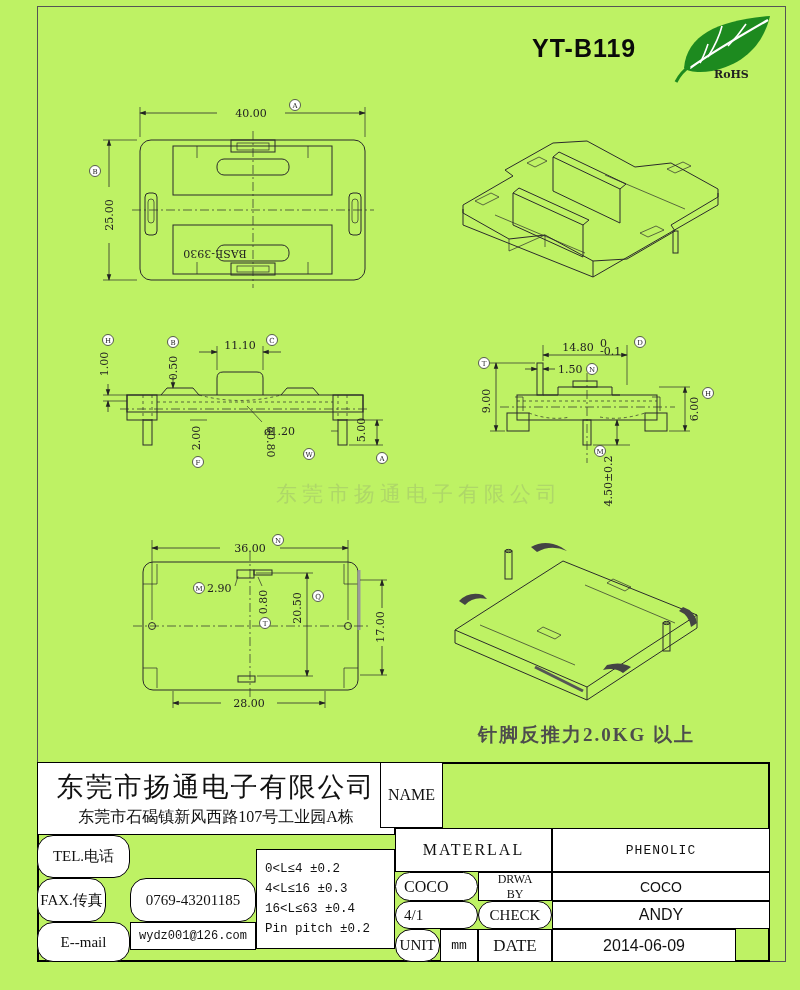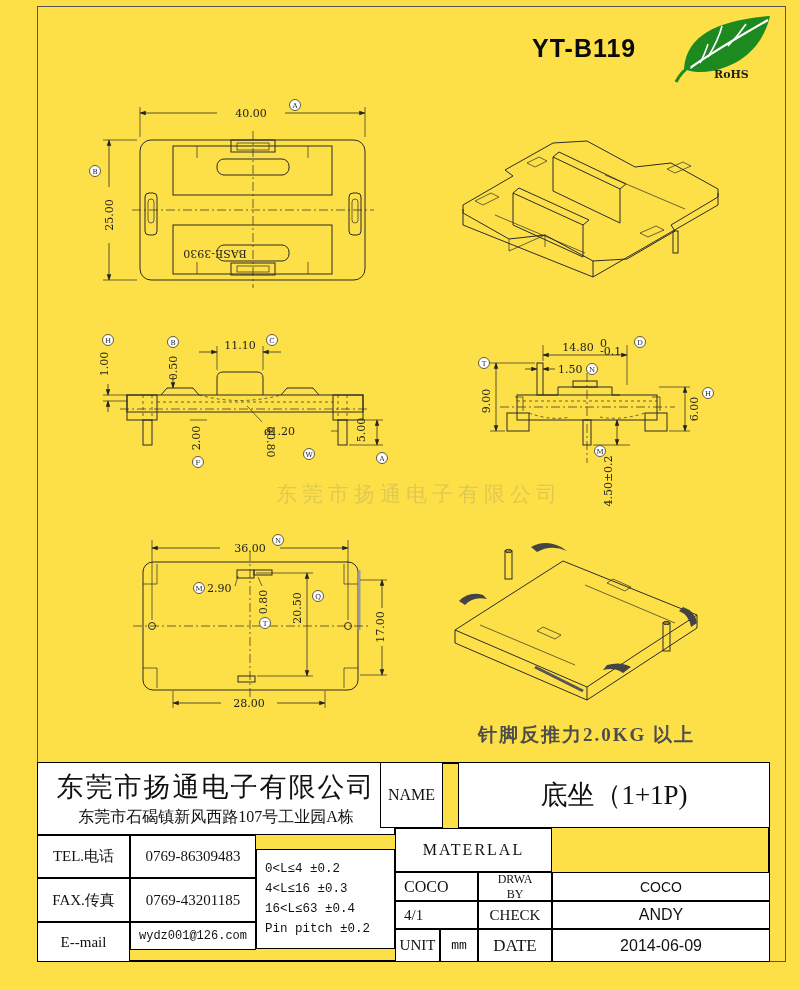--- a/index.html
+++ b/index.html
@@ -1,16 +1,16 @@
 <!DOCTYPE html>
 <html><head>
 <meta charset="utf-8">
 <style>
   html,body{margin:0;padding:0;background:#fff;}
-  #page{position:relative;width:800px;height:990px;background:#fde047;overflow:hidden;
+  #page{position:relative;width:800px;height:990px;background:#bef264;overflow:hidden;
         font-family:"Liberation Serif","DejaVu Serif",serif;color:#111;}
   #frame{position:absolute;left:37px;top:6px;width:749px;height:956px;border:1px solid #555;box-sizing:border-box;}
   .abs{position:absolute;}
   
   #partno{left:532px;top:34px;font-family:"Liberation Sans",sans-serif;font-size:25px;font-weight:600;letter-spacing:1px;color:#0a0a0a;}
   #rohs{left:670px;top:12px;width:116px;height:74px;}
   
   #watermark{left:276px;top:480px;font-size:21px;letter-spacing:5px;color:rgba(120,120,120,0.22);white-space:nowrap;z-index:0;}
   #note{left:478px;top:722px;font-size:19px;font-weight:bold;color:#4d4d4d;letter-spacing:2px;}
   
@@ -21,21 +21,21 @@
   svg .hid{stroke:#2b2b2b;stroke-width:0.7;fill:none;stroke-dasharray:3 3;}
   svg .dim{stroke:#2b2b2b;stroke-width:0.8;fill:none;}
   svg text{font-family:"DejaVu Serif",serif;font-size:11px;fill:#222;}
   svg text.mk{font-size:7px;}
   svg .mkc{fill:#fff;stroke:#333;stroke-width:0.8;}
   svg .gray{stroke:#9a9a9a;stroke-width:3;fill:none;}
   
   .cell{position:absolute;border:1px solid #000;box-sizing:border-box;display:flex;align-items:center;justify-content:center;background:#fff;}
   .cell.left{justify-content:flex-start;padding-left:8px;}
   #tb-outer{position:absolute;left:37px;top:762px;width:733px;height:200px;border:2px solid #000;box-sizing:border-box;}
-  .lbl{font-size:15px;}
+  .lbl{font-size:15px;border-radius:16px;}
   .mono{font-family:"Liberation Mono","DejaVu Sans Mono",monospace;}
   .sans{font-family:"Liberation Sans",sans-serif;}
 </style>
 </head>
 <body>
 
 <div id="page">
   <div id="frame" class="abs"></div>
 
   <div id="partno" class="abs">YT-B119</div>
@@ -301,38 +301,37 @@
     <path d="M100,152 L148,176" stroke="#555" stroke-width="3" fill="none"></path>
     <path class="thin" d="M45,110 L140,150 M150,70 L240,108"></path>
   </svg>
 
   <div id="tb-outer"></div>
   <div class="cell" style="left:37px;top:762px;width:358px;height:73px;flex-direction:column;">
     <div style="font-size:27px;letter-spacing:2px;">东莞市扬通电子有限公司</div>
     <div style="font-size:16px;margin-top:2px;">东莞市石碣镇新风西路107号工业园A栋</div>
   </div>
   <div class="cell lbl" style="left:37px;top:835px;width:93px;height:43px;">TEL.电话</div>
-  <div class="cell lbl" style="left:130px;top:835px;width:126px;height:43px;">0769-86309483</div>
-  <div class="cell lbl" style="left:37px;top:878px;width:93px;height:44px;font-family:Liberation Serif, serif;">FAX.传真</div>
+  <div class="cell lbl" style="left:37px;top:878px;width:69px;height:44px;font-family:Liberation Serif, serif;">FAX.传真</div>
   <div class="cell lbl" style="left:130px;top:878px;width:126px;height:44px;">0769-43201185</div>
   <div class="cell lbl" style="left:37px;top:922px;width:93px;height:40px;">E--mail</div>
   <div class="cell mono" style="left:130px;top:922px;width:126px;height:28px;font-size:12px;">wydz001@126.com</div>
   <div class="cell" style="left:256px;top:835px;width:139px;height:42px;font-size:16px;letter-spacing:1px;margin-top:16px;">TOLERANCE</div>
   <div class="cell mono left" style="left:256px;top:849px;width:139px;height:100px;flex-direction:column;align-items:flex-start;justify-content:center;font-size:12.5px;line-height:20px;">
     <div>0&lt;L≤4   ±0.2</div>
     <div>4&lt;L≤16  ±0.3</div>
     <div>16&lt;L≤63 ±0.4</div>
     <div>Pin pitch ±0.2</div>
   </div>
   <div class="cell" style="left:380px;top:762px;width:63px;height:66px;font-size:16px;">NAME</div>
-  <div class="cell" style="left:458px;top:762px;width:312px;height:66px;font-size:27px;">底坐（1+1P)</div>
   <div class="cell" style="left:395px;top:828px;width:157px;height:44px;font-size:16px;letter-spacing:2px;">MATERLAL</div>
+  <div class="cell mono" style="left:552px;top:828px;width:218px;height:44px;font-size:13px;letter-spacing:1px;">PHENOLIC</div>
   <div class="cell left lbl" style="left:395px;top:872px;width:83px;height:29px;font-size:16px;">COCO</div>
   <div class="cell" style="left:478px;top:872px;width:74px;height:29px;font-size:12px;text-align:center;padding:0 12px;">DRWA BY</div>
   <div class="cell sans" style="left:552px;top:872px;width:218px;height:29px;font-size:14px;">COCO</div>
   <div class="cell left lbl" style="left:395px;top:901px;width:83px;height:28px;">4/1</div>
   <div class="cell lbl" style="left:478px;top:901px;width:74px;height:28px;">CHECK</div>
   <div class="cell sans" style="left:552px;top:901px;width:218px;height:28px;font-size:16px;">ANDY</div>
   <div class="cell lbl" style="left:395px;top:929px;width:45px;height:33px;">UNIT</div>
   <div class="cell mono" style="left:440px;top:929px;width:38px;height:33px;font-size:13px;">mm</div>
   <div class="cell" style="left:478px;top:929px;width:74px;height:33px;font-size:17px;">DATE</div>
-  <div class="cell sans" style="left:552px;top:929px;width:218px;height:33px;font-size:16px;">2014-06-09</div>
+  <div class="cell sans" style="left:552px;top:929px;width:184px;height:33px;font-size:16px;">2014-06-09</div>
 </div>
 
 </body></html>

